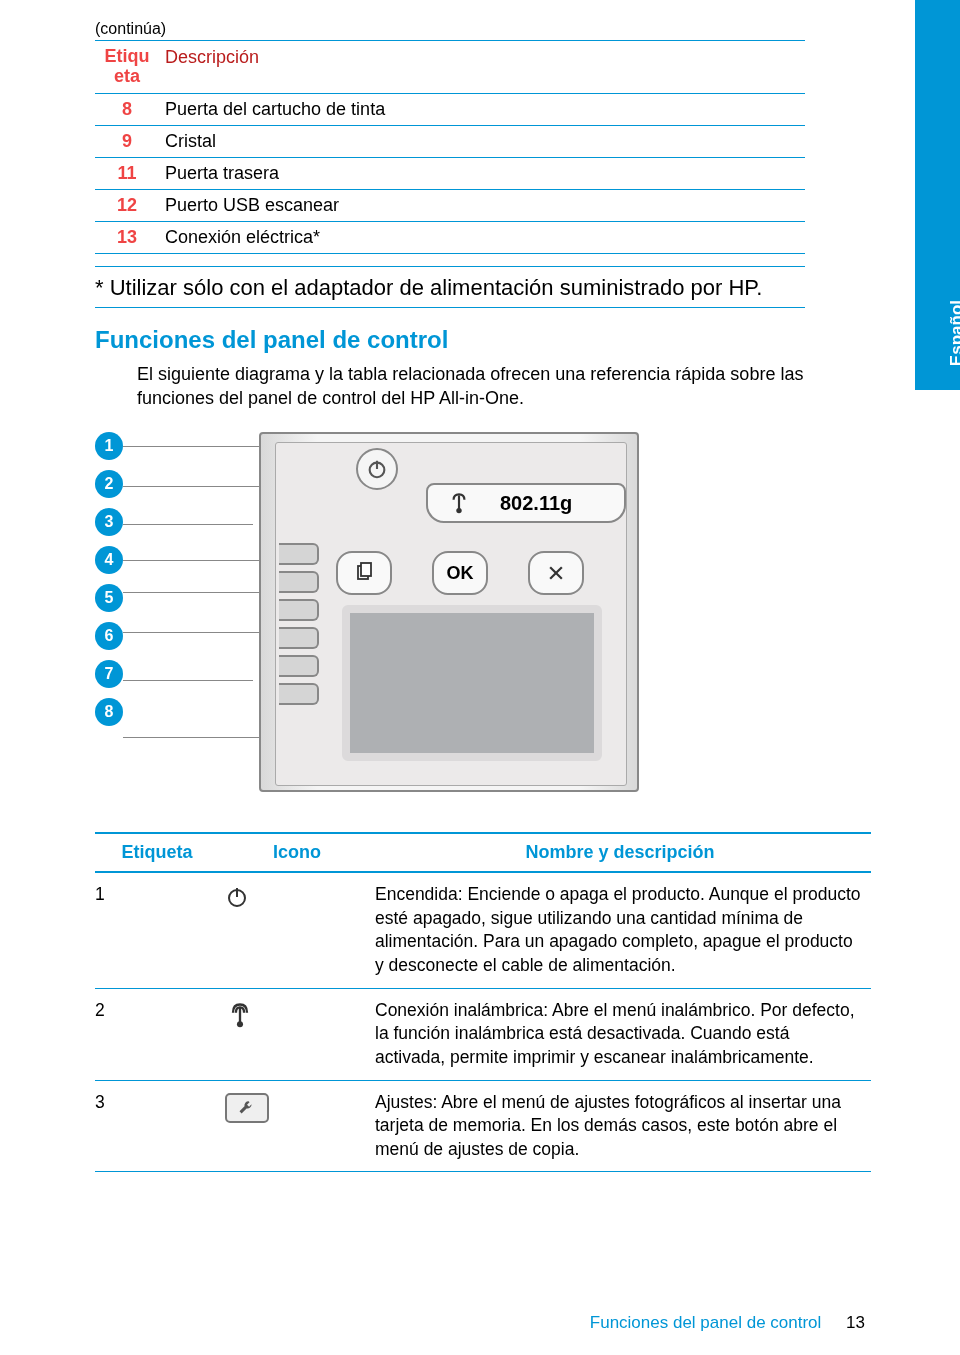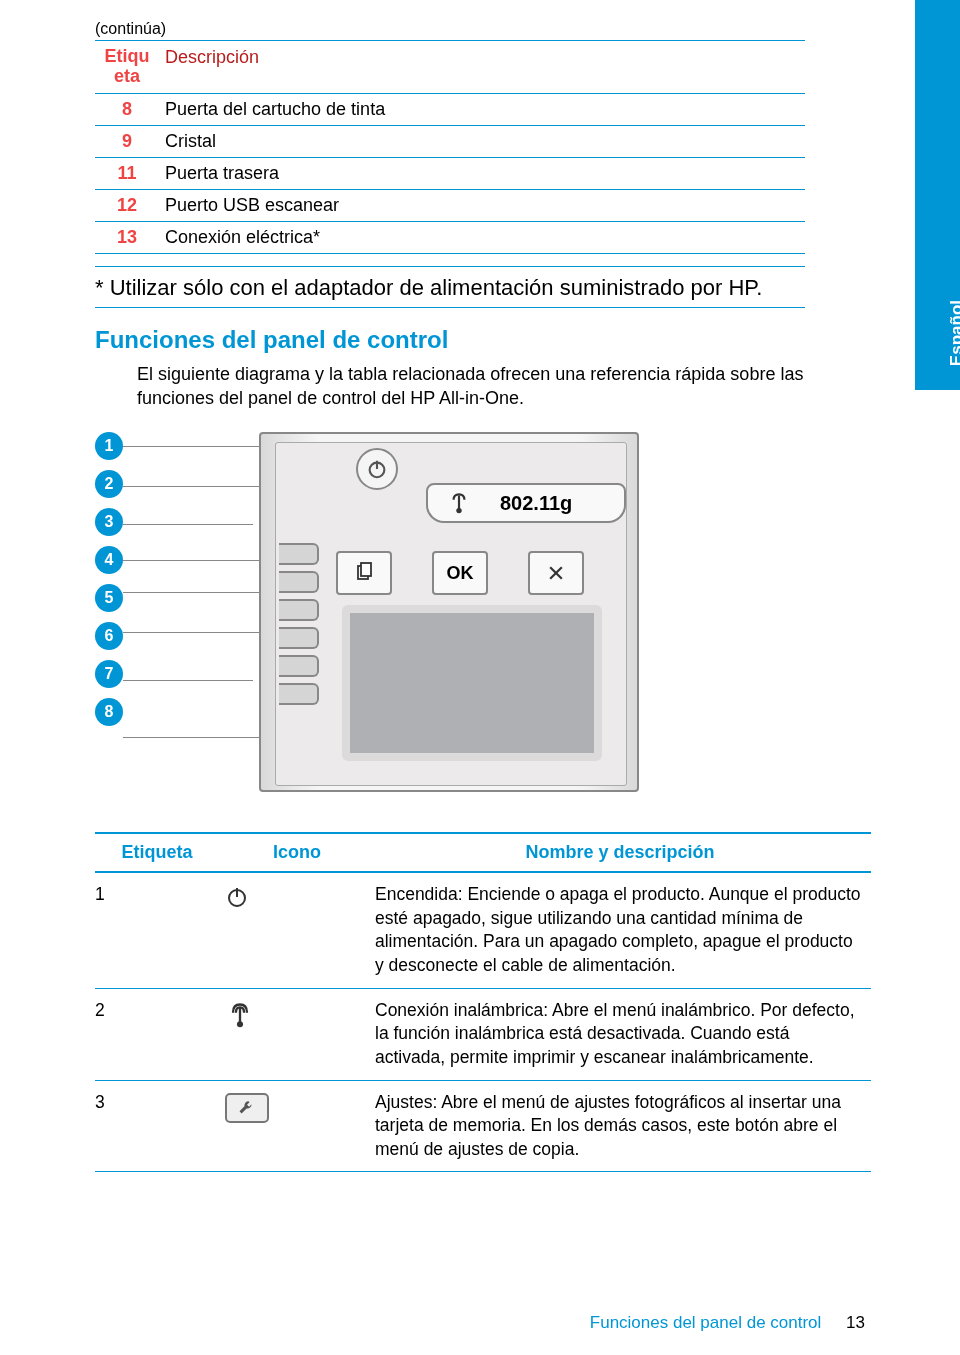--- a/index.html
+++ b/index.html
@@ -171,21 +171,21 @@
     position: absolute;
     top: 108px;
     left: 60px;
     display: flex;
     gap: 40px;
   }
   .sq-btn {
     width: 56px;
     height: 44px;
     border: 2px solid #888;
-    border-radius: 4px;
+    border-radius: 16px;
     background: #f9f9f9;
     display:flex; align-items:center; justify-content:center;
     font-weight:bold;
     font-size: 18px;
   }
   .side-slots {
     position: absolute;
     left: 3px;
     top: 100px;
     width: 40px;

